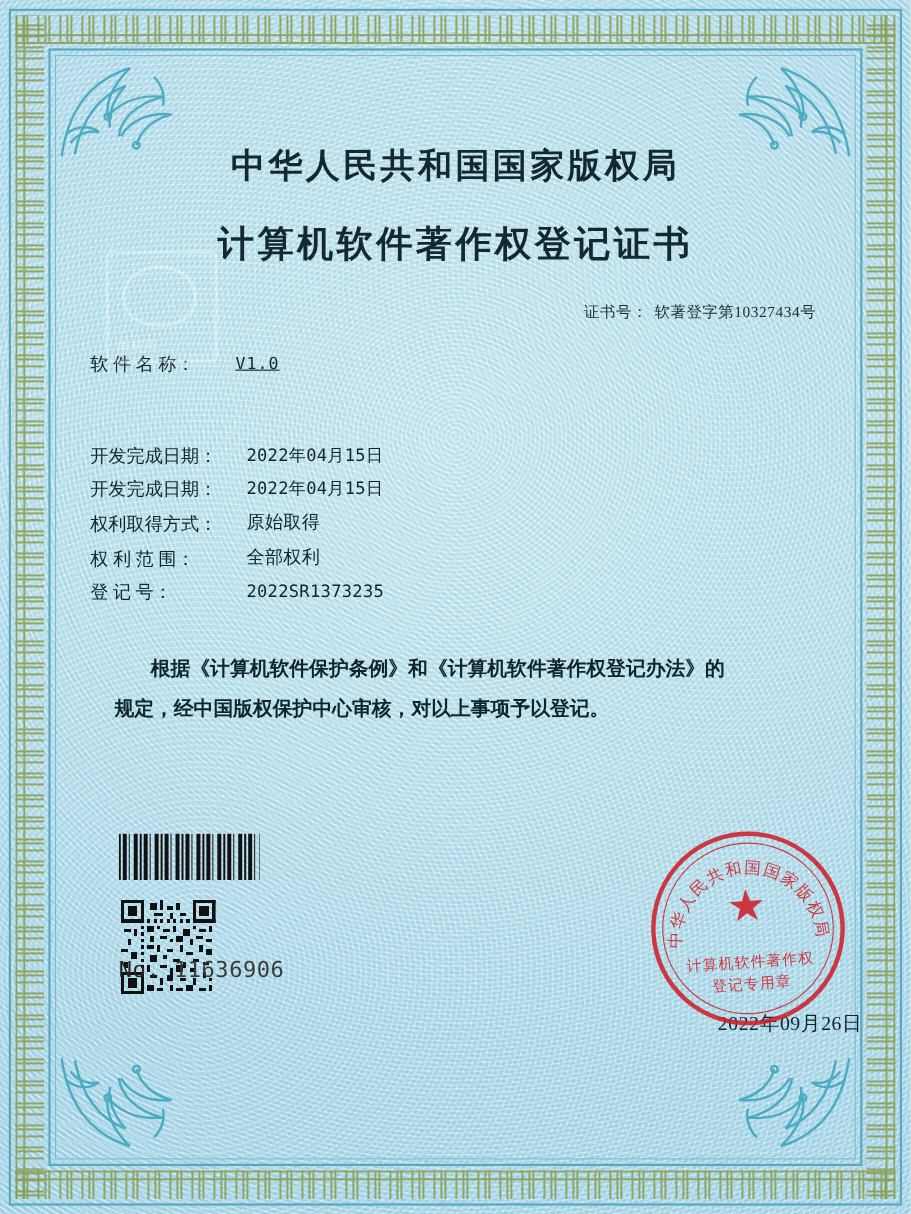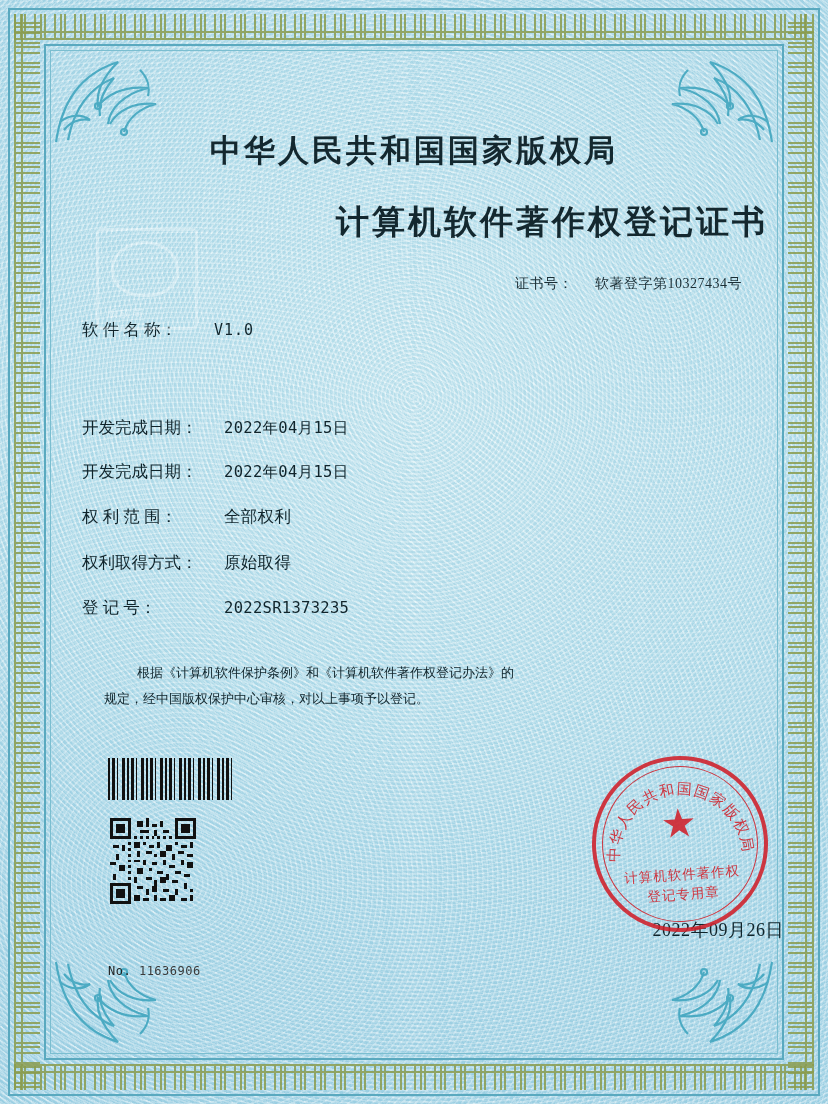--- a/index.html
+++ b/index.html
@@ -113,76 +113,78 @@
   .title1 {
     text-align: center;
     font-size: 31px;
     letter-spacing: 3px;
     color: #14282f;
     font-weight: bold;
     margin-top: 70px;
     font-family: "DejaVu Serif", serif;
   }
   .title2 {
-    text-align: right;
+    text-align: center;
     font-size: 33px;
     letter-spacing: 3px;
     color: #14282f;
     font-weight: bold;
     margin-top: 28px;
     font-family: "DejaVu Serif", serif;
   }
   .certno {
     text-align: right;
     font-size: 14px;
     color: #1b2e35;
     margin-top: 30px;
     padding-right: 26px;
     letter-spacing: 0.5px;
   }
-  .certno .lbl { margin-right: 18px; }
+  .certno .lbl { margin-right: 2px; }
 
   .field {
     display: flex;
     margin-top: 22px;
     padding-left: 22px;
     font-size: 16.5px;
     color: #10242b;
-    align-items: center;
+    align-items: flex-end;
   }
   .field .lbl {
     width: 132px;
     flex: 0 0 132px;
     letter-spacing: 0px;
   }
   .field .val {
     flex: 1;
     line-height: 1.5;
     letter-spacing: 0.3px;
   }
   .field .val .line2 {
     display: block;
     font-family: "DejaVu Sans Mono", monospace;
     font-size: 15px;
     letter-spacing: 1px;
+    text-decoration: underline;
   }
   .block-gap { height: 54px; }
 
-  .field.compact { margin-top: 21px; }
+  .field.compact { margin-top: 7px; }
   .field.compact .lbl { width: 142px; flex: 0 0 142px; }
 
   .mono { font-family: "DejaVu Sans Mono", monospace; font-size: 15.5px; letter-spacing: 0.4px;}
 
   .para {
     margin-top: 40px;
     padding: 0 34px 0 44px;
-    font-size: 13px;
+    font-size: 18px;
     line-height: 2.0;
     color: #10242b;
     text-align: justify;
+    font-weight: bold;
   }
   .para .indent { display: inline-block; width: 33px; }
 
   
   .barcode {
     position: absolute;
     left: 108px;
     top: 758px;
     width: 128px;
     height: 42px;
@@ -196,23 +198,23 @@
   .qr {
     position: absolute;
     left: 110px;
     top: 818px;
     width: 86px;
     height: 86px;
   }
   .serial {
     position: absolute;
     left: 108px;
-    top: 964px;
+    top: 869px;
     font-family: "DejaVu Sans Mono", monospace;
-    font-size: 12px;
+    font-size: 20px;
     color: #3a3a3a;
     letter-spacing: 0.5px;
   }
   .serial .nolbl { color: #222; }
   .date {
     position: absolute;
     right: 44px;
     top: 918px;
     font-size: 18px;
     color: #10242b;
@@ -390,27 +392,27 @@
       <span class="lbl">开发完成日期：</span>
       <span class="val mono">2022年04月15日</span>
     </div>
 
     <div class="field compact">
       <span class="lbl">开发完成日期：</span>
       <span class="val mono">2022年04月15日</span>
     </div>
 
     <div class="field compact">
+      <span class="lbl">权利取得方式：</span>
+      <span class="val">原始取得</span>
+    </div>
+
+    <div class="field compact">
       <span class="lbl">权 利 范 围：</span>
       <span class="val">全部权利</span>
-    </div>
-
-    <div class="field compact">
-      <span class="lbl">权利取得方式：</span>
-      <span class="val">原始取得</span>
     </div>
 
     <div class="field compact">
       <span class="lbl">登 记 号：</span>
       <span class="val mono">2022SR1373235</span>
     </div>
 
     <div class="para">
       <span class="indent"></span><span>根据《计算机软件保护条例》和《计算机软件著作权登记办法》的</span><br>
       <span>规定，经中国版权保护中心审核，对以上事项予以登记。</span>

